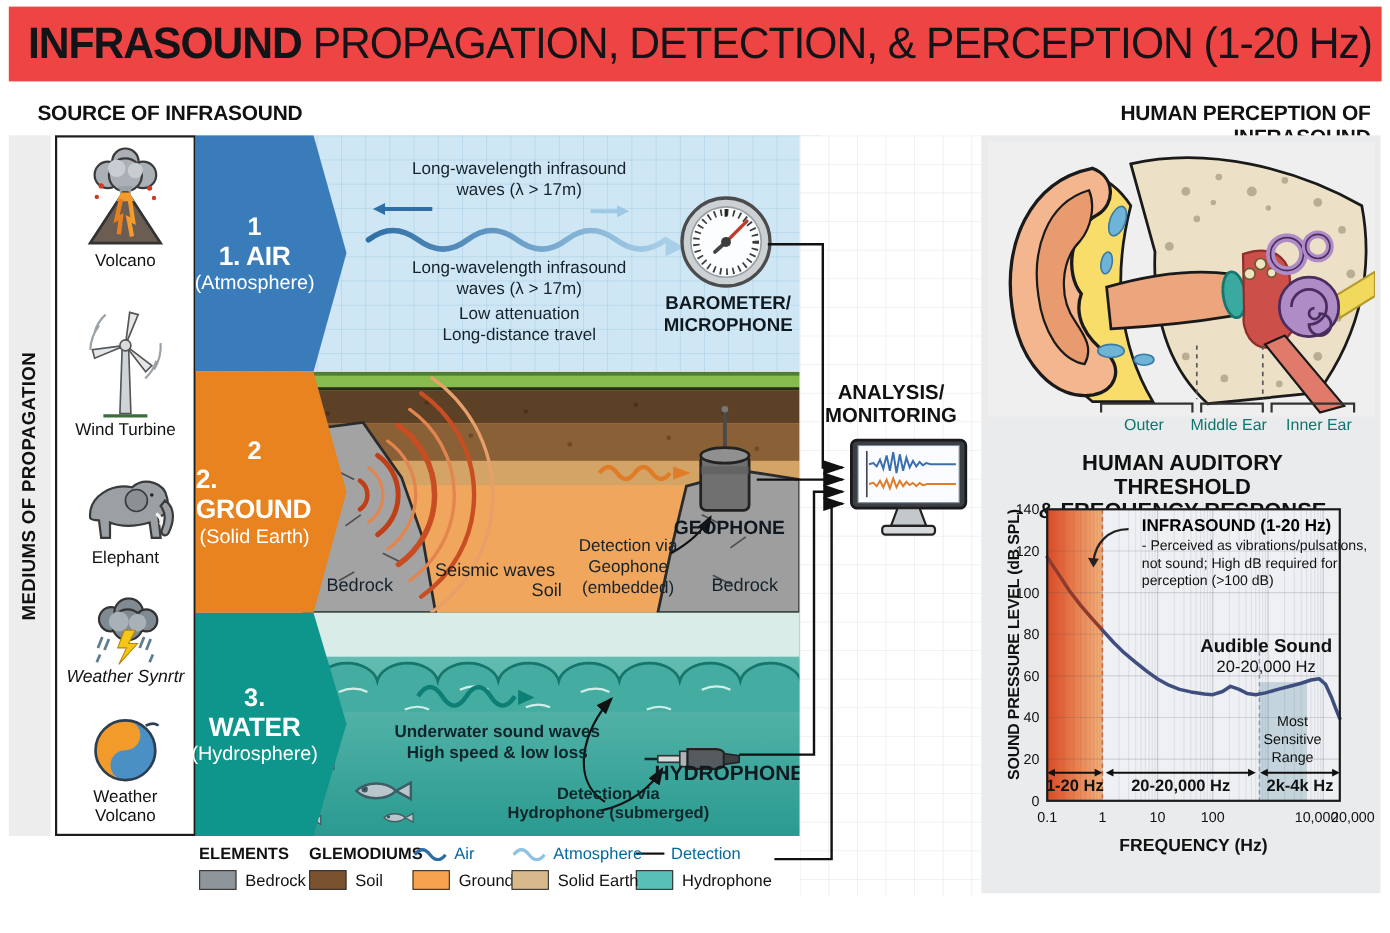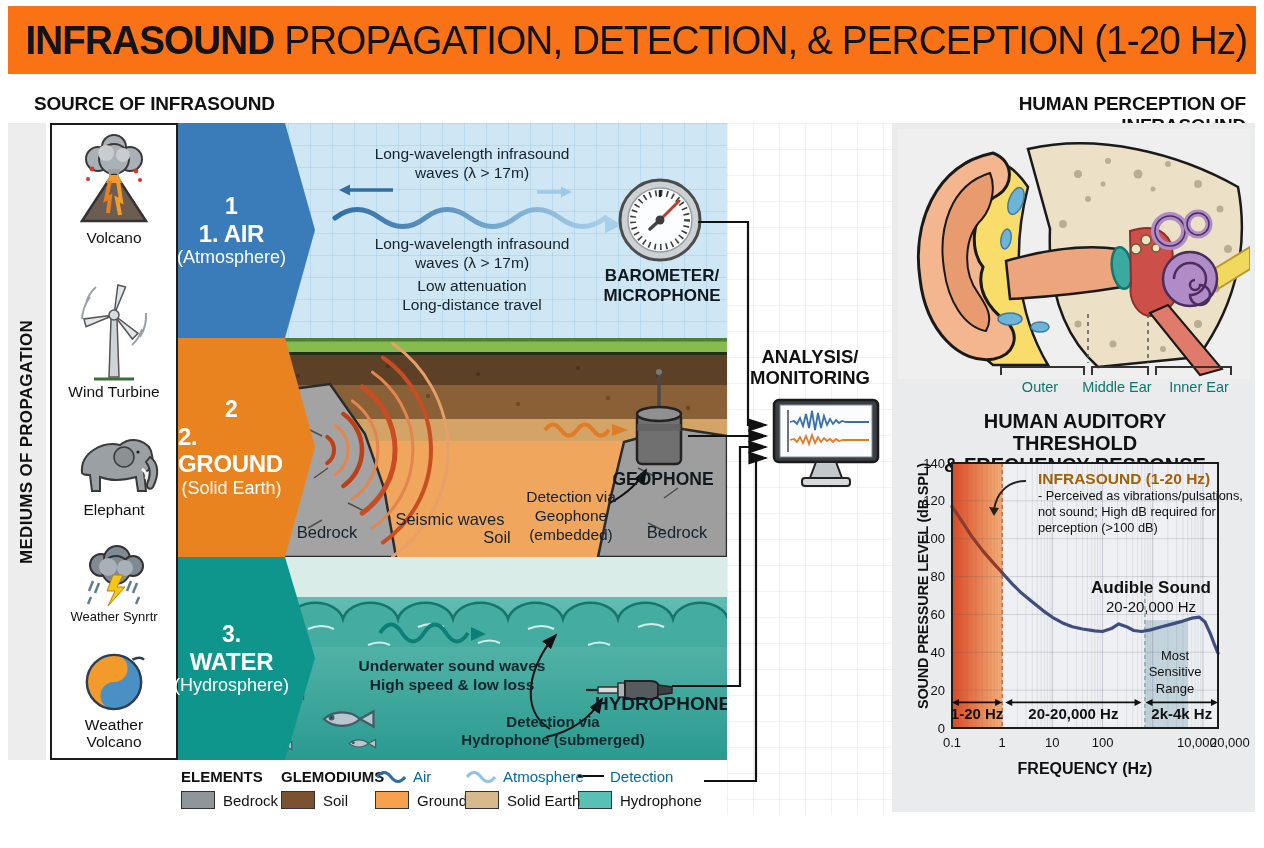--- a/index.html
+++ b/index.html
@@ -2,34 +2,34 @@
 <html><head>
 <meta charset="utf-8">
 <style>
   html,body{margin:0;padding:0;background:#ffffff;}
   #canvas{position:relative;width:1264px;height:848px;background:#ffffff;overflow:hidden;
           font-family:"Liberation Sans", sans-serif;color:#16181c;}
   .abs{position:absolute;}
   .pre{white-space:pre-line;}
   .ctr{text-align:center;}
   
-  #titlebar{left:8px;top:6px;width:1248px;height:68px;background:#f97316;}
+  #titlebar{left:8px;top:6px;width:1248px;height:68px;background:#ef4444;}
   #titlebar h1{margin:0;padding:0 0 0 18px;font-size:40px;line-height:68px;letter-spacing:-1px;
                font-weight:400;white-space:nowrap;transform:scaleX(.97);transform-origin:left center;color:#121418;}
   #titlebar h1 .b{font-weight:bold;}
   .sect-header{font-weight:bold;font-size:19px;letter-spacing:-.2px;color:#111;}
   
   #mediums-strip{left:8px;top:123px;width:38px;height:637px;background:#ededee;display:flex;align-items:center;justify-content:center;}
   #mediums-strip span{writing-mode:vertical-rl;transform:rotate(180deg);font-weight:bold;font-size:17px;letter-spacing:.3px;color:#111;}
   
   #source-panel{left:50px;top:123px;width:128px;height:637px;background:#fff;border:2px solid #1c1c1c;
     box-sizing:border-box;display:flex;flex-direction:column;justify-content:space-between;align-items:center;padding:8px 2px;}
   .src-item{display:flex;flex-direction:column;align-items:center;}
   .src-label{font-size:15.5px;line-height:1.05;text-align:center;margin-top:3px;color:#111;}
-  .src-label.small{font-size:13px;}
+  .src-label.small{font-size:16px;font-style:italic;}
   
   #main-diagram{left:178px;top:123px;width:549px;height:637px;}
   .band{position:absolute;left:0;width:549px;overflow:hidden;}
   #band-air{top:0;height:215px;background-color:#cfe7f4;
     background-image:linear-gradient(rgba(100,160,205,.20) 1px,transparent 1px),
                      linear-gradient(90deg,rgba(100,160,205,.20) 1px,transparent 1px);
     background-size:22px 22px;padding-left:20px;}
   #band-ground{top:215px;height:219px;background:#f0a65c;}
   #band-water{top:434px;height:203px;background:#2a9a90;}
   .chev{position:absolute;left:0;top:0;}
@@ -47,21 +47,21 @@
     background-size:26px 26px;}
   
   #right-panel{left:892px;top:123px;width:363px;height:689px;background:#e9ebed;}
   .ear-label{font-size:14.5px;color:#0f766e;text-align:center;}
   #chart-title{left:30px;top:287px;width:306px;font-weight:bold;font-size:20px;line-height:1.1;color:#111;}
   #ylabel{left:-102px;top:455px;width:265px;transform:rotate(-90deg);transform-origin:center;
     font-weight:bold;font-size:14.5px;letter-spacing:-.2px;text-align:center;color:#111;}
   .ctick{font-family:"Liberation Sans",sans-serif;font-size:13px;fill:#111;}
   .crange{font-family:"Liberation Sans",sans-serif;font-size:15px;font-weight:bold;fill:#111;}
   .cxlabel{font-family:"Liberation Sans",sans-serif;font-size:16px;font-weight:bold;fill:#111;}
-  .chart-note-title{font-weight:bold;font-size:15.5px;color:#a16207;}
+  .chart-note-title{font-weight:bold;font-size:15.5px;color:#000000;}
   .chart-note-body{font-size:12.8px;line-height:1.25;color:#111;}
   
   #legend{left:181px;top:766px;width:600px;height:50px;}
   .lg-col{position:absolute;top:0;height:50px;}
   .lg-h{font-weight:bold;font-size:15px;color:#111;height:20px;display:flex;align-items:center;}
   .lg-r1{height:20px;display:flex;align-items:center;gap:6px;font-size:15px;color:#0369a1;}
   .lg-r2{margin-top:4px;height:20px;display:flex;align-items:center;gap:8px;font-size:15px;color:#111;}
   .sw{width:34px;height:18px;border:1.5px solid #333;box-sizing:border-box;}
   .det-line{width:26px;height:0;border-top:2.5px solid #111;}
   

